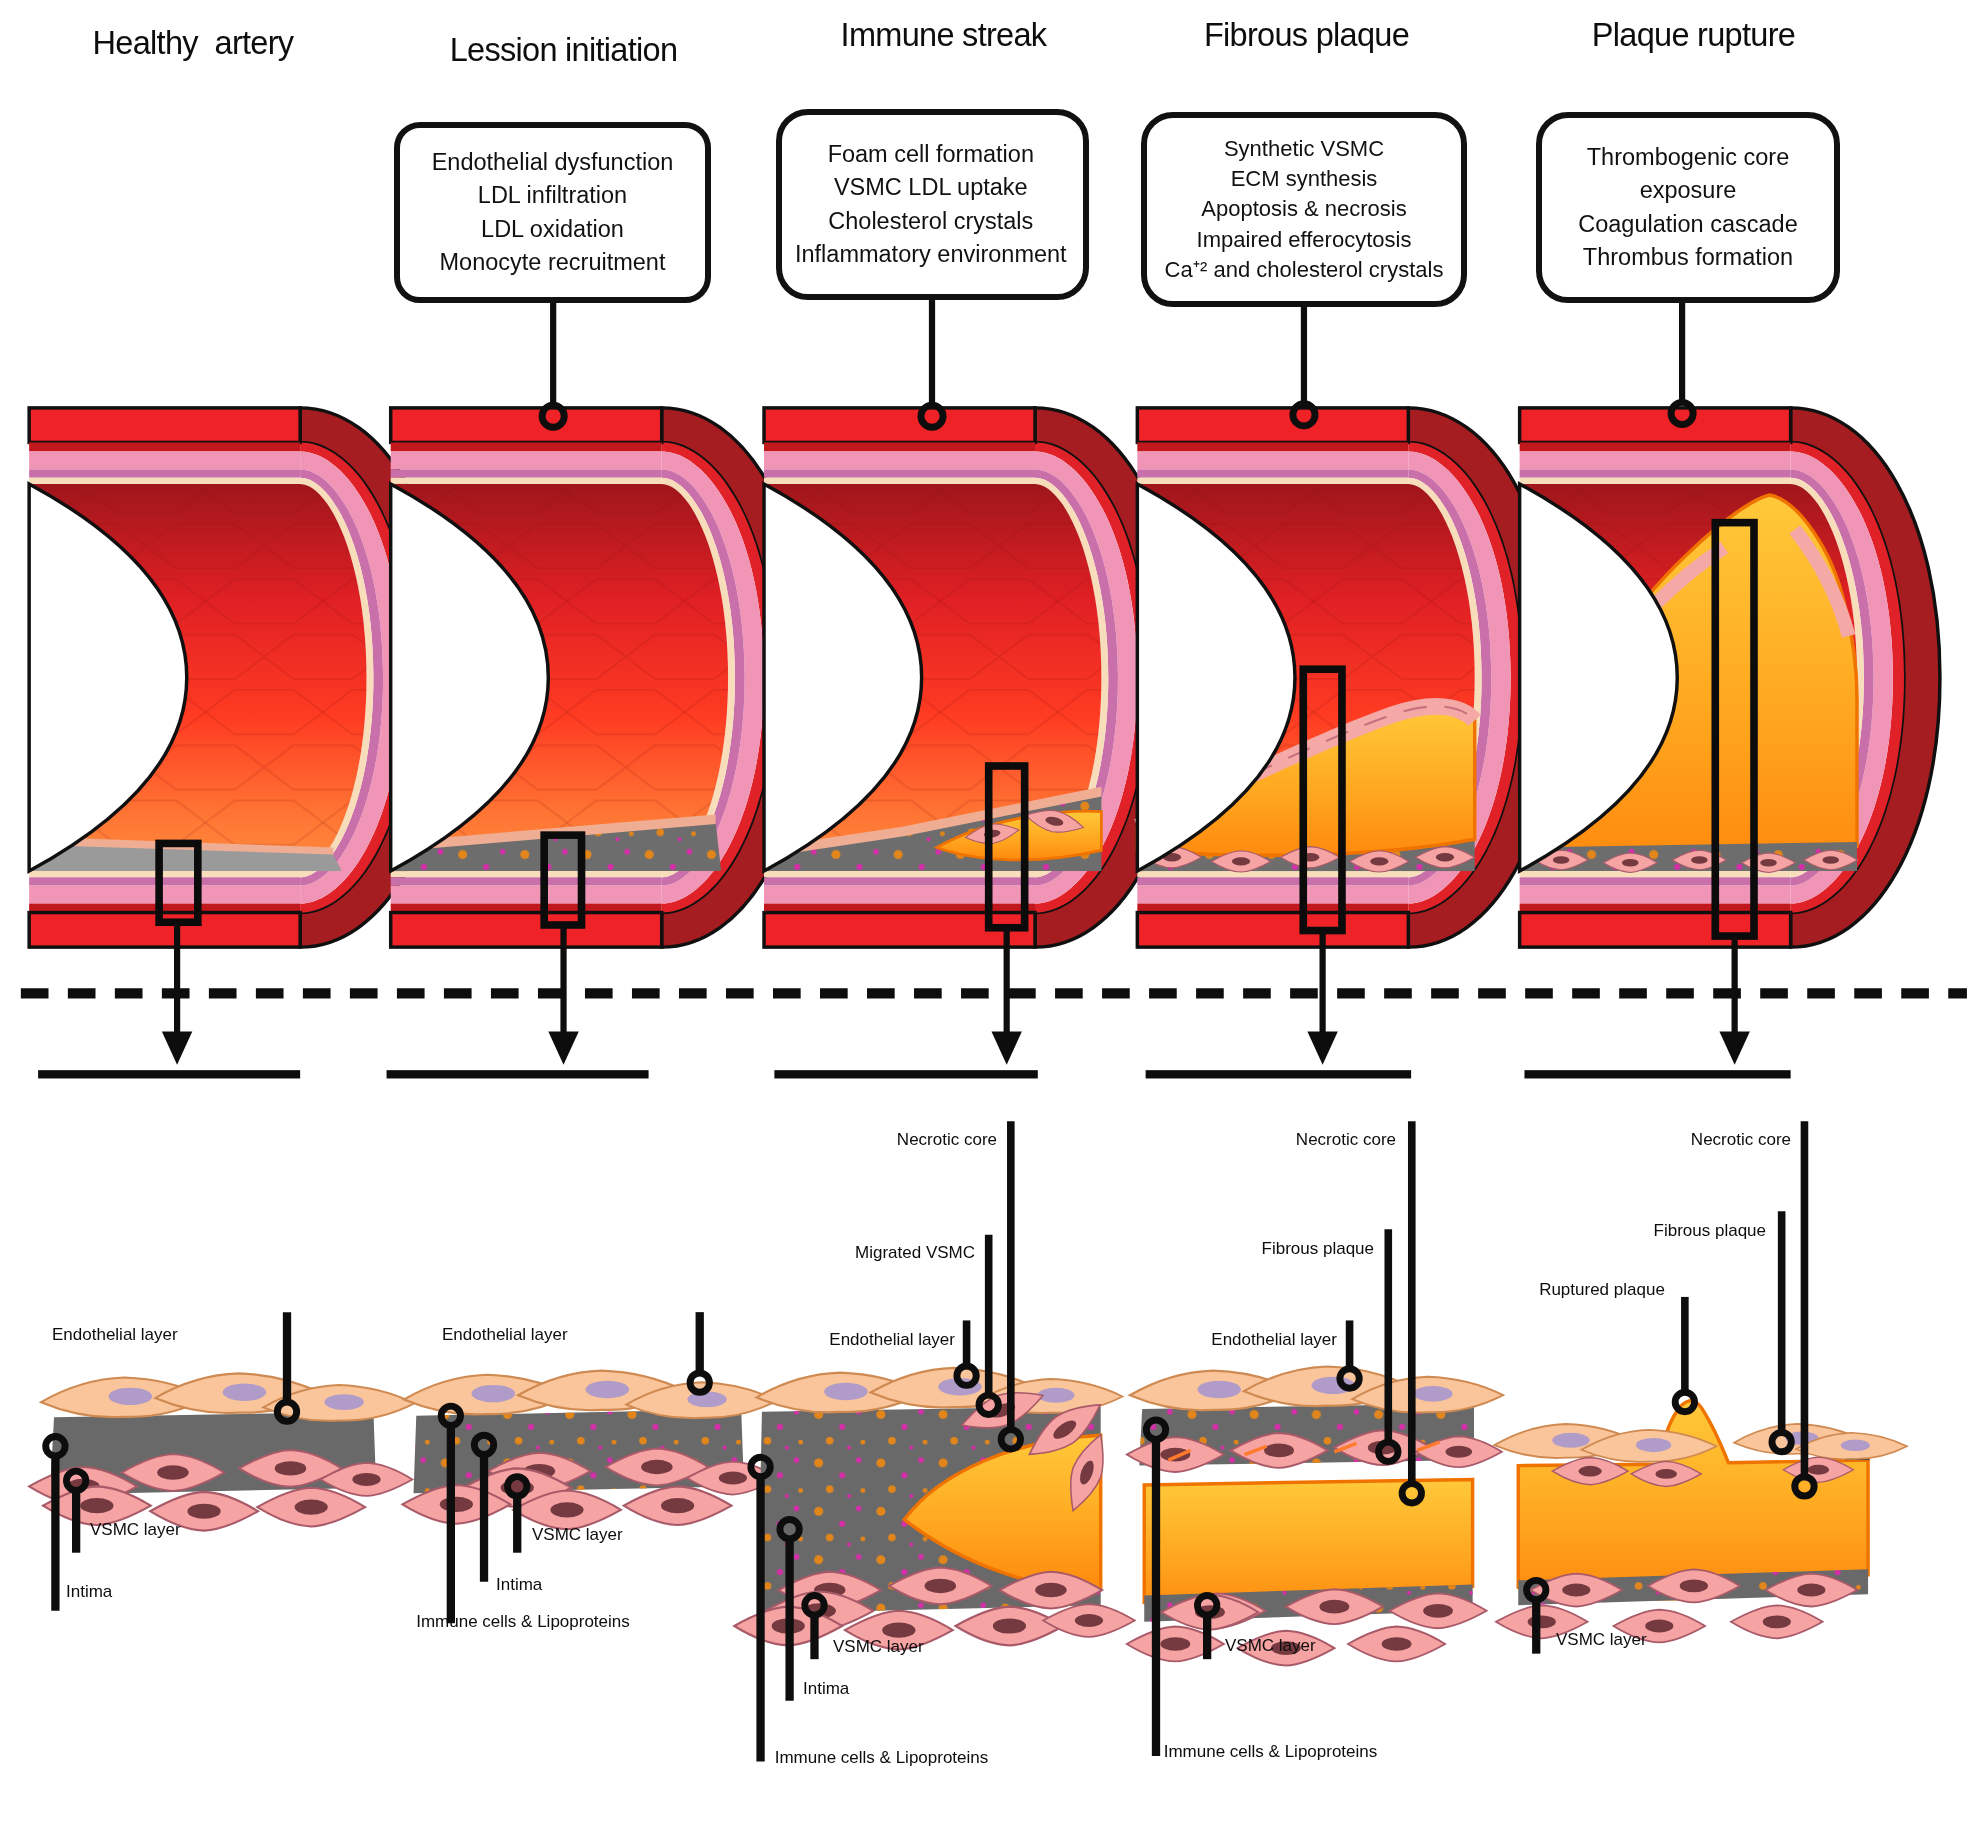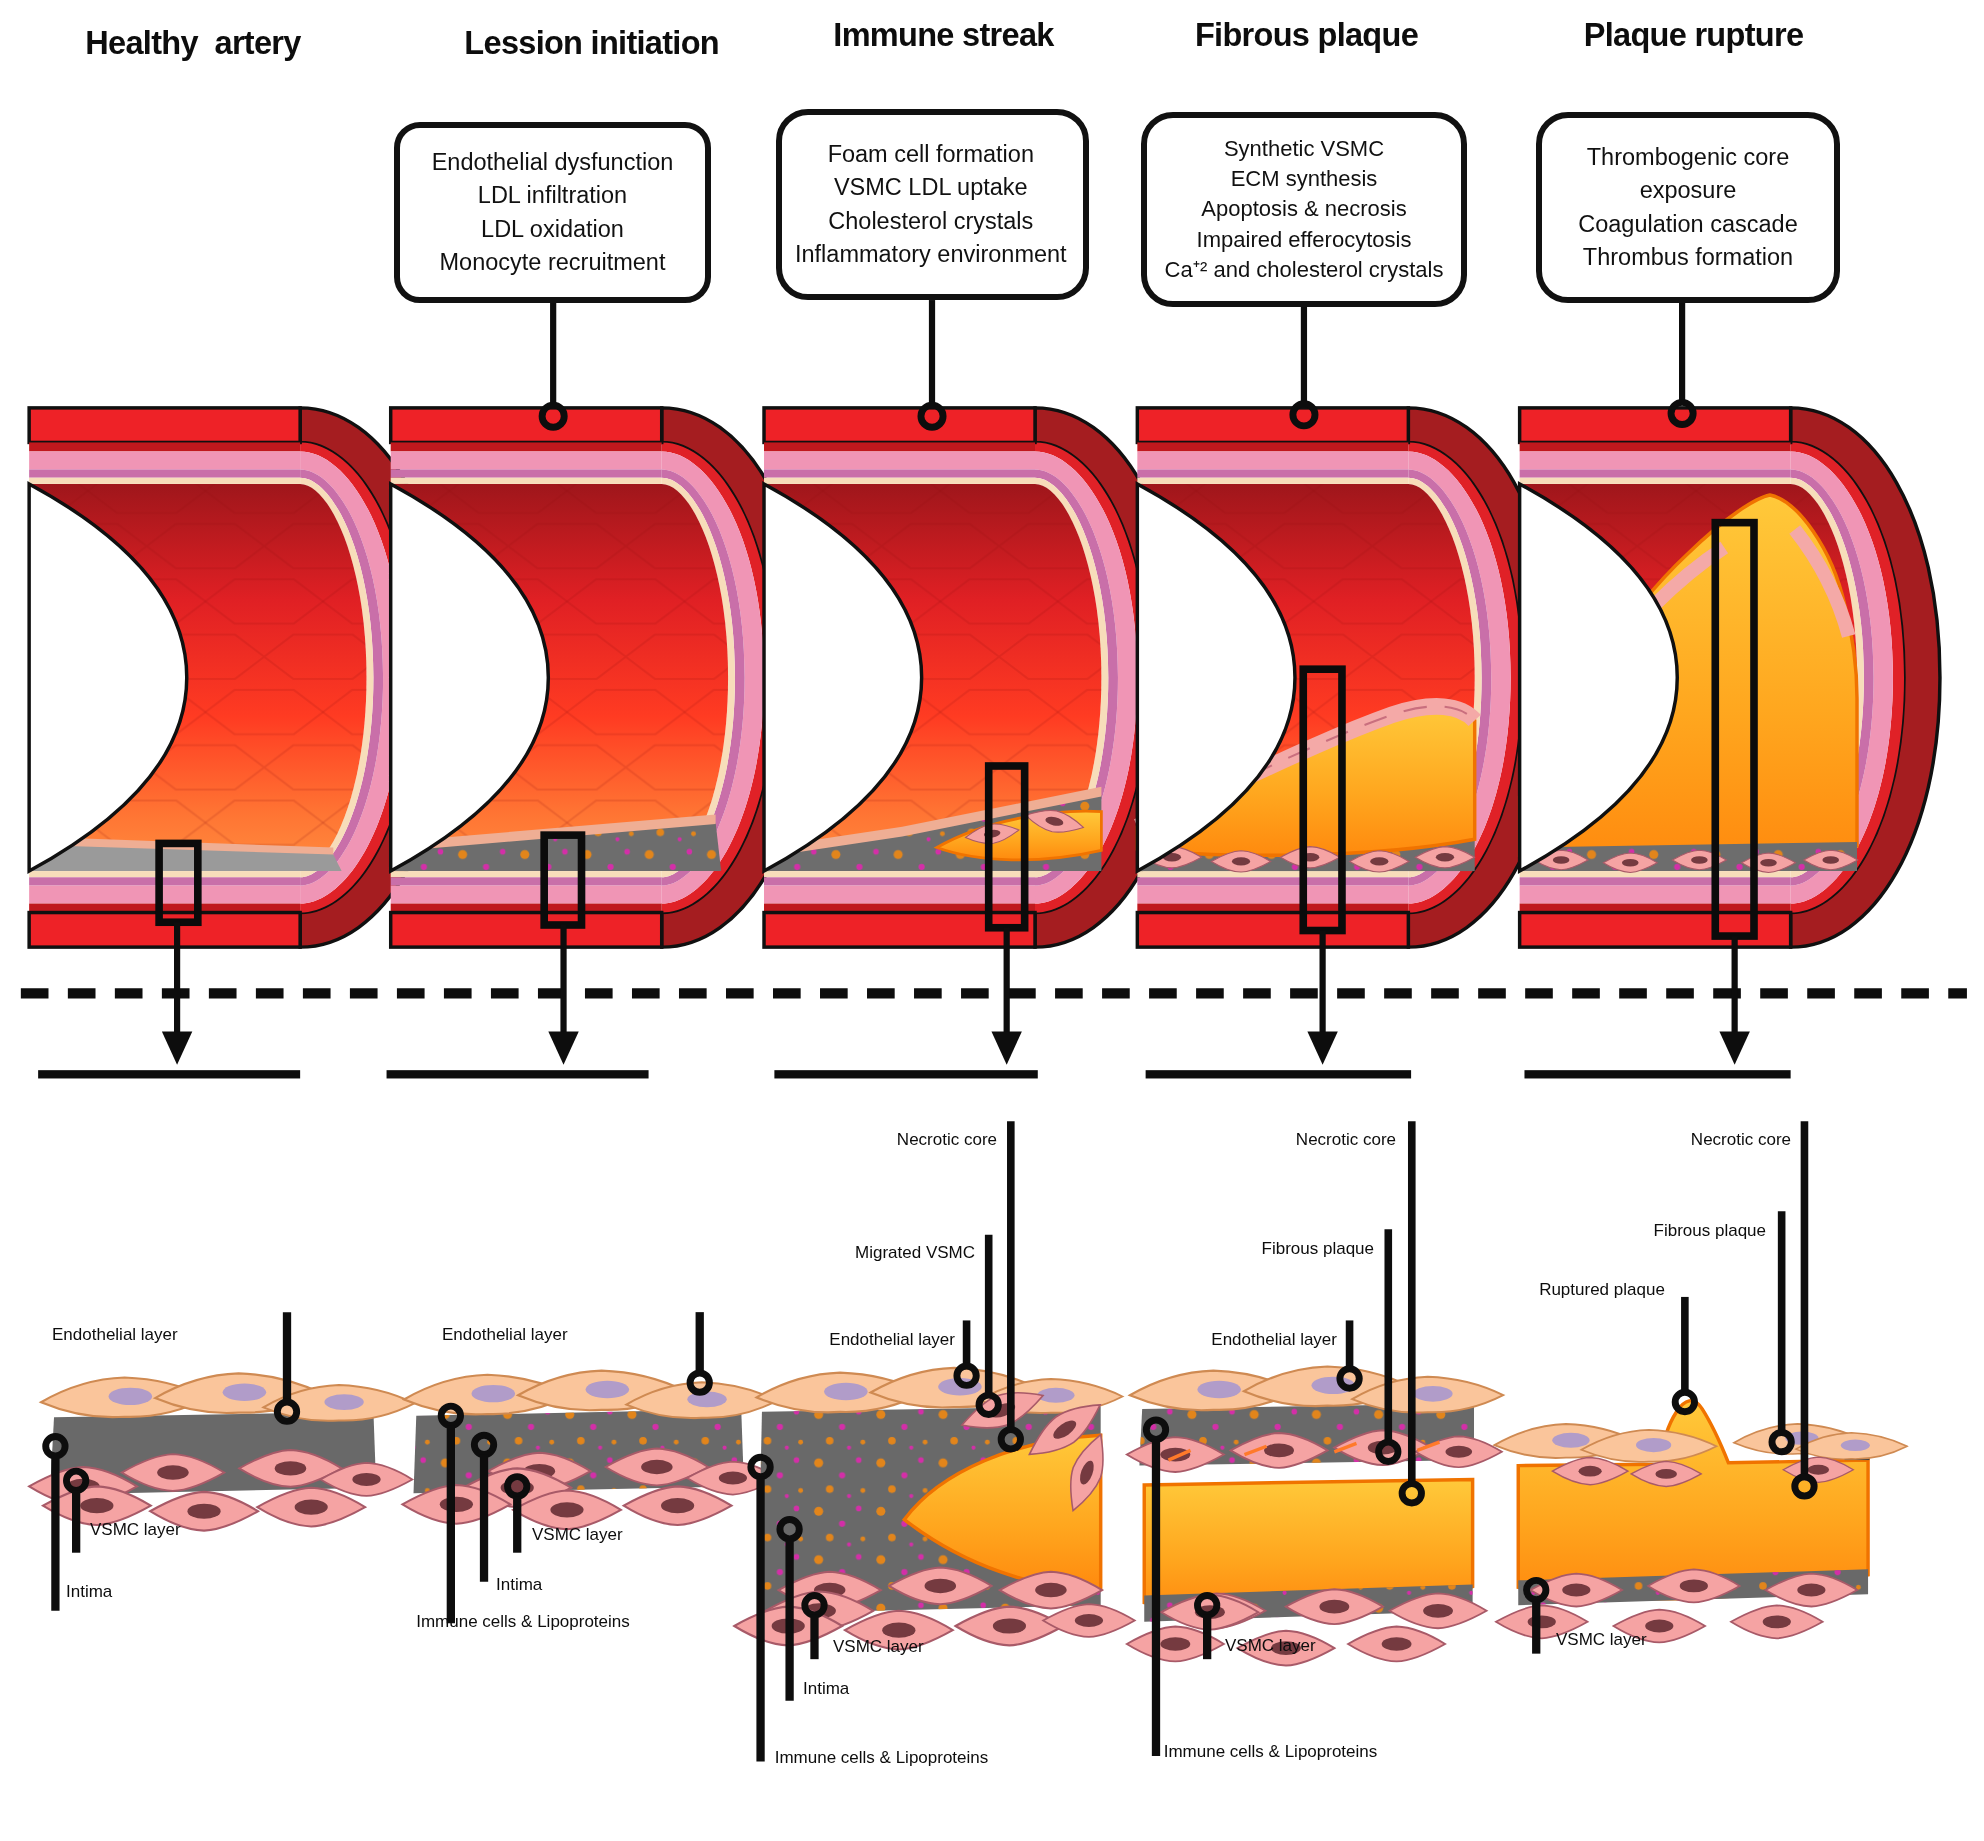--- a/index.html
+++ b/index.html
@@ -1,21 +1,21 @@
 <!DOCTYPE html>
 <html style="font-size:11px"><head>
 <meta charset="utf-8">
 <style>
   html,body{margin:0;padding:0;background:#ffffff;}
   body{width:1985px;height:1841px;position:relative;font-family:"Liberation Sans",sans-serif;color:#111;}
   #stage-area{position:absolute;left:0;top:0;width:1985px;height:1841px;}
   svg.art{position:absolute;left:0;top:0;}
-  .ttl{position:absolute;font-weight:700;font-size:32.5px;text-align:center;white-space:pre-wrap;letter-spacing:-0.7px;color:#0d0d0d;}
+  .ttl{position:absolute;font-weight:400;font-size:32.5px;text-align:center;white-space:pre-wrap;letter-spacing:-0.7px;color:#0d0d0d;}
   .ttl1{left:48px;top:25px;width:290px;}
-  .ttl2{left:408px;top:25px;width:311px;text-align:right;}
+  .ttl2{left:408px;top:32px;width:311px;}
   .ttl3{left:788px;top:16.6px;width:311px;}
   .ttl4{left:1151px;top:16.6px;width:311px;}
   .ttl5{left:1538px;top:16.6px;width:311px;}
   .callout{position:absolute;border:6.2px solid #111;border-radius:32px;background:#fff;
            display:flex;flex-direction:column;justify-content:center;align-items:center;
            font-size:23.5px;line-height:1.42;text-align:center;padding:4.1px 12.4px;box-sizing:border-box;}
   .co1{left:394px;top:122px;width:317px;height:181px;border-radius:26px;}
   .co2{left:776px;top:109px;width:313px;height:191px;padding-left:9px;}
   .co3{left:1141px;top:112px;width:326px;height:195px;font-size:22px;line-height:1.38;}
   .co4{left:1536px;top:112px;width:304px;height:191px;}

